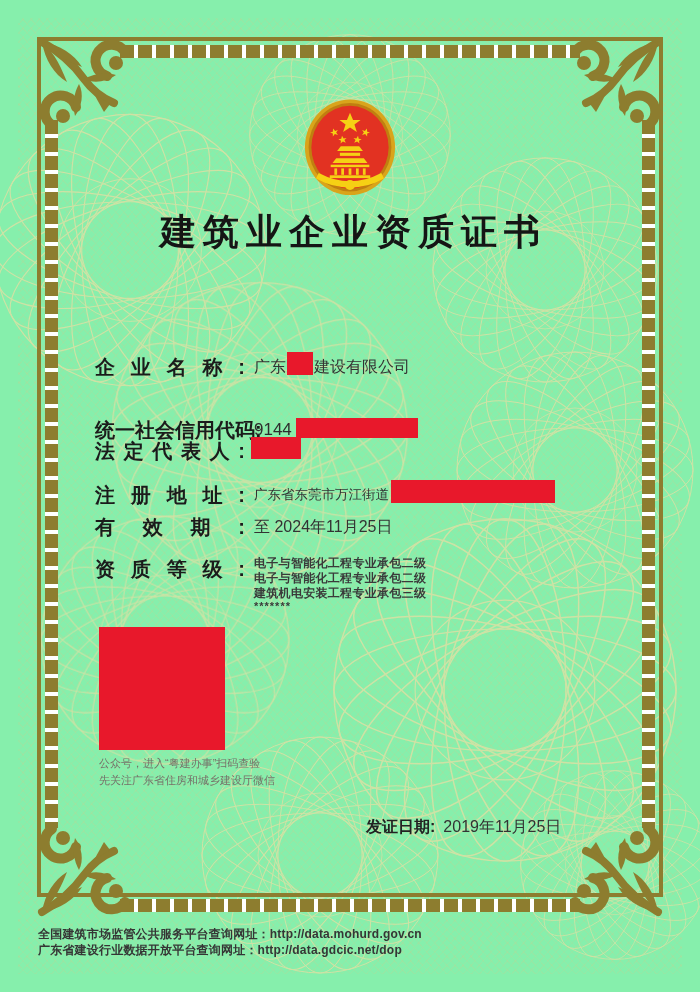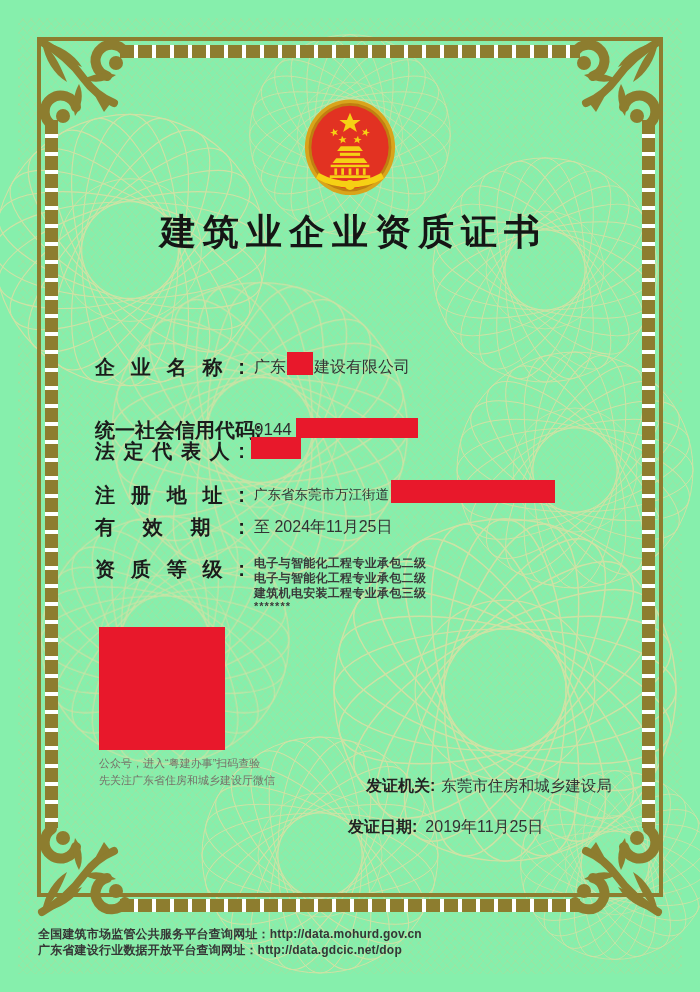--- a/index.html
+++ b/index.html
@@ -43,21 +43,21 @@
   .r-addr{width:164px;height:23px;margin-left:2px;}
   .row-quals{top:556px;}
   .quals{display:inline-block;vertical-align:top;margin-left:9px;}
   .qline{font-size:12px;font-weight:700;color:#3a3a3a;line-height:15px;letter-spacing:0.3px;text-align:right;}
   .qstars{font-size:11px;font-weight:700;color:#3a3a3a;line-height:10px;letter-spacing:1px;}
   .qr-redact{position:absolute;left:99px;top:627px;width:126px;height:123px;background:#e8182b;}
   .qr-caption{position:absolute;left:99px;top:755px;font-size:11px;line-height:17px;color:#757068;}
   .issuer{position:absolute;left:366px;top:776px;font-size:16px;color:#222;white-space:nowrap;}
   .issuer .lbl,.issue-date .lbl{font-weight:700;}
   .issuer .val{margin-left:6px;font-size:15.5px;color:#333;}
-  .issue-date{position:absolute;left:348px;top:817px;font-size:16px;color:#222;white-space:nowrap;}
+  .issue-date{position:absolute;left:366px;top:817px;font-size:16px;color:#222;white-space:nowrap;}
   .issue-date .val{margin-left:8px;font-size:16px;color:#333;}
   .footer{position:absolute;left:38px;top:926px;z-index:3;font-size:12px;line-height:16px;
     font-weight:700;color:#353535;letter-spacing:0.2px;}
 </style>
 </head>
 <body>
 
 <div class="page">
 
   <svg class="guilloche" width="700" height="992" aria-hidden="true">
@@ -193,23 +193,20 @@
         <div class="qstars">*******</div>
       </span>
     </div>
 
     <div class="qr-redact"></div>
     <div class="qr-caption">
       <div>公众号，进入“粤建办事”扫码查验</div>
       <div>先关注广东省住房和城乡建设厅微信</div>
     </div>
 
-    <div class="issuer">
-      <span class="lbl">发证机关:</span><span class="val">东莞市住房和城乡建设局</span>
-    </div>
     <div class="issue-date">
       <span class="lbl">发证日期:</span><span class="val">2019年11月25日</span>
     </div>
   </div>
 
   <div class="footer">
     <div>全国建筑市场监管公共服务平台查询网址：http://data.mohurd.gov.cn</div>
     <div>广东省建设行业数据开放平台查询网址：http://data.gdcic.net/dop</div>
   </div>
 

